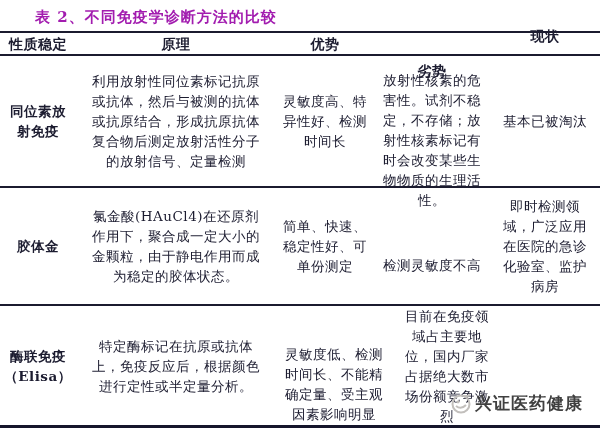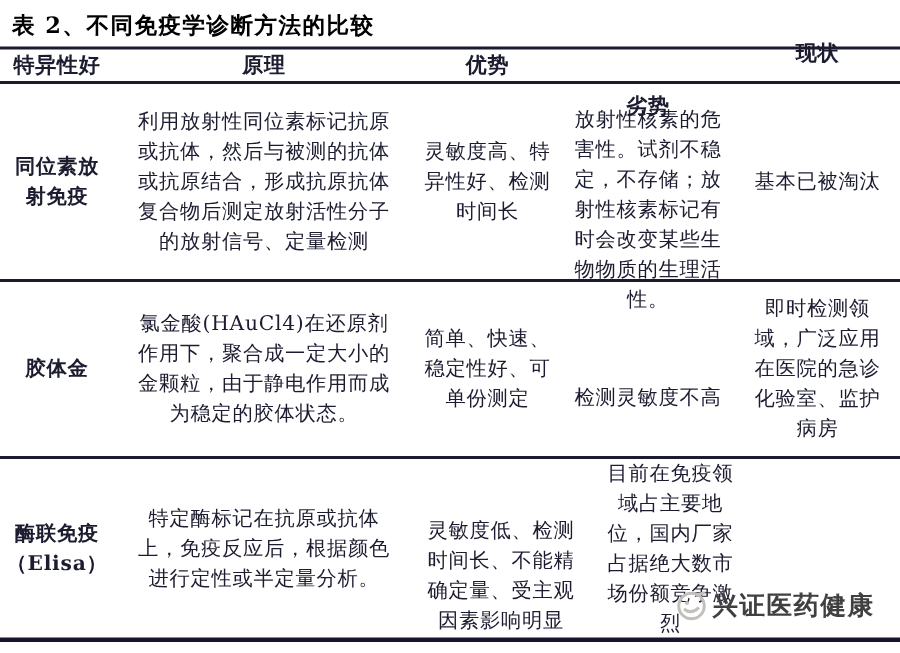--- a/index.html
+++ b/index.html
@@ -13,22 +13,23 @@
     height: 435px;
     background: #ffffff;
     overflow: hidden;
     color: #1c1c30;
   }
   .title {
     height: 31px;
     padding: 8px 0 0 8px;
     font-size: 15px;
     font-weight: bold;
-    color: #000000;
+    color: #a21caf;
     letter-spacing: 1px;
+    margin-left: 27px;
   }
   .table {
     width: 600px;
     border-top: 2px solid #1b1b2f;
     border-bottom: 3px solid #15152b;
   }
   .row { display: flex; width: 100%; }
   .row.header-row {
     height: 23px;
     border-bottom: 2px solid #1b1b2f;
@@ -77,21 +78,21 @@
 </head>
 <body>
 
 <div class="page">
 
   <div class="title">表 2、不同免疫学诊断方法的比较</div>
 
   <div class="table">
 
     <div class="row header-row">
-      <div class="cell c1">特异性好</div>
+      <div class="cell c1">性质稳定</div>
       <div class="cell c2">原理</div>
       <div class="cell c3">优势</div>
       <div class="cell c4">劣势</div>
       <div class="cell c5">现状</div>
     </div>
 
     <div class="row body-row r1">
       <div class="cell c1">同位素放射免疫</div>
       <div class="cell c2">利用放射性同位素标记抗原或抗体，然后与被测的抗体或抗原结合，形成抗原抗体复合物后测定放射活性分子的放射信号、定量检测</div>
       <div class="cell c3">灵敏度高、特异性好、检测时间长</div>

